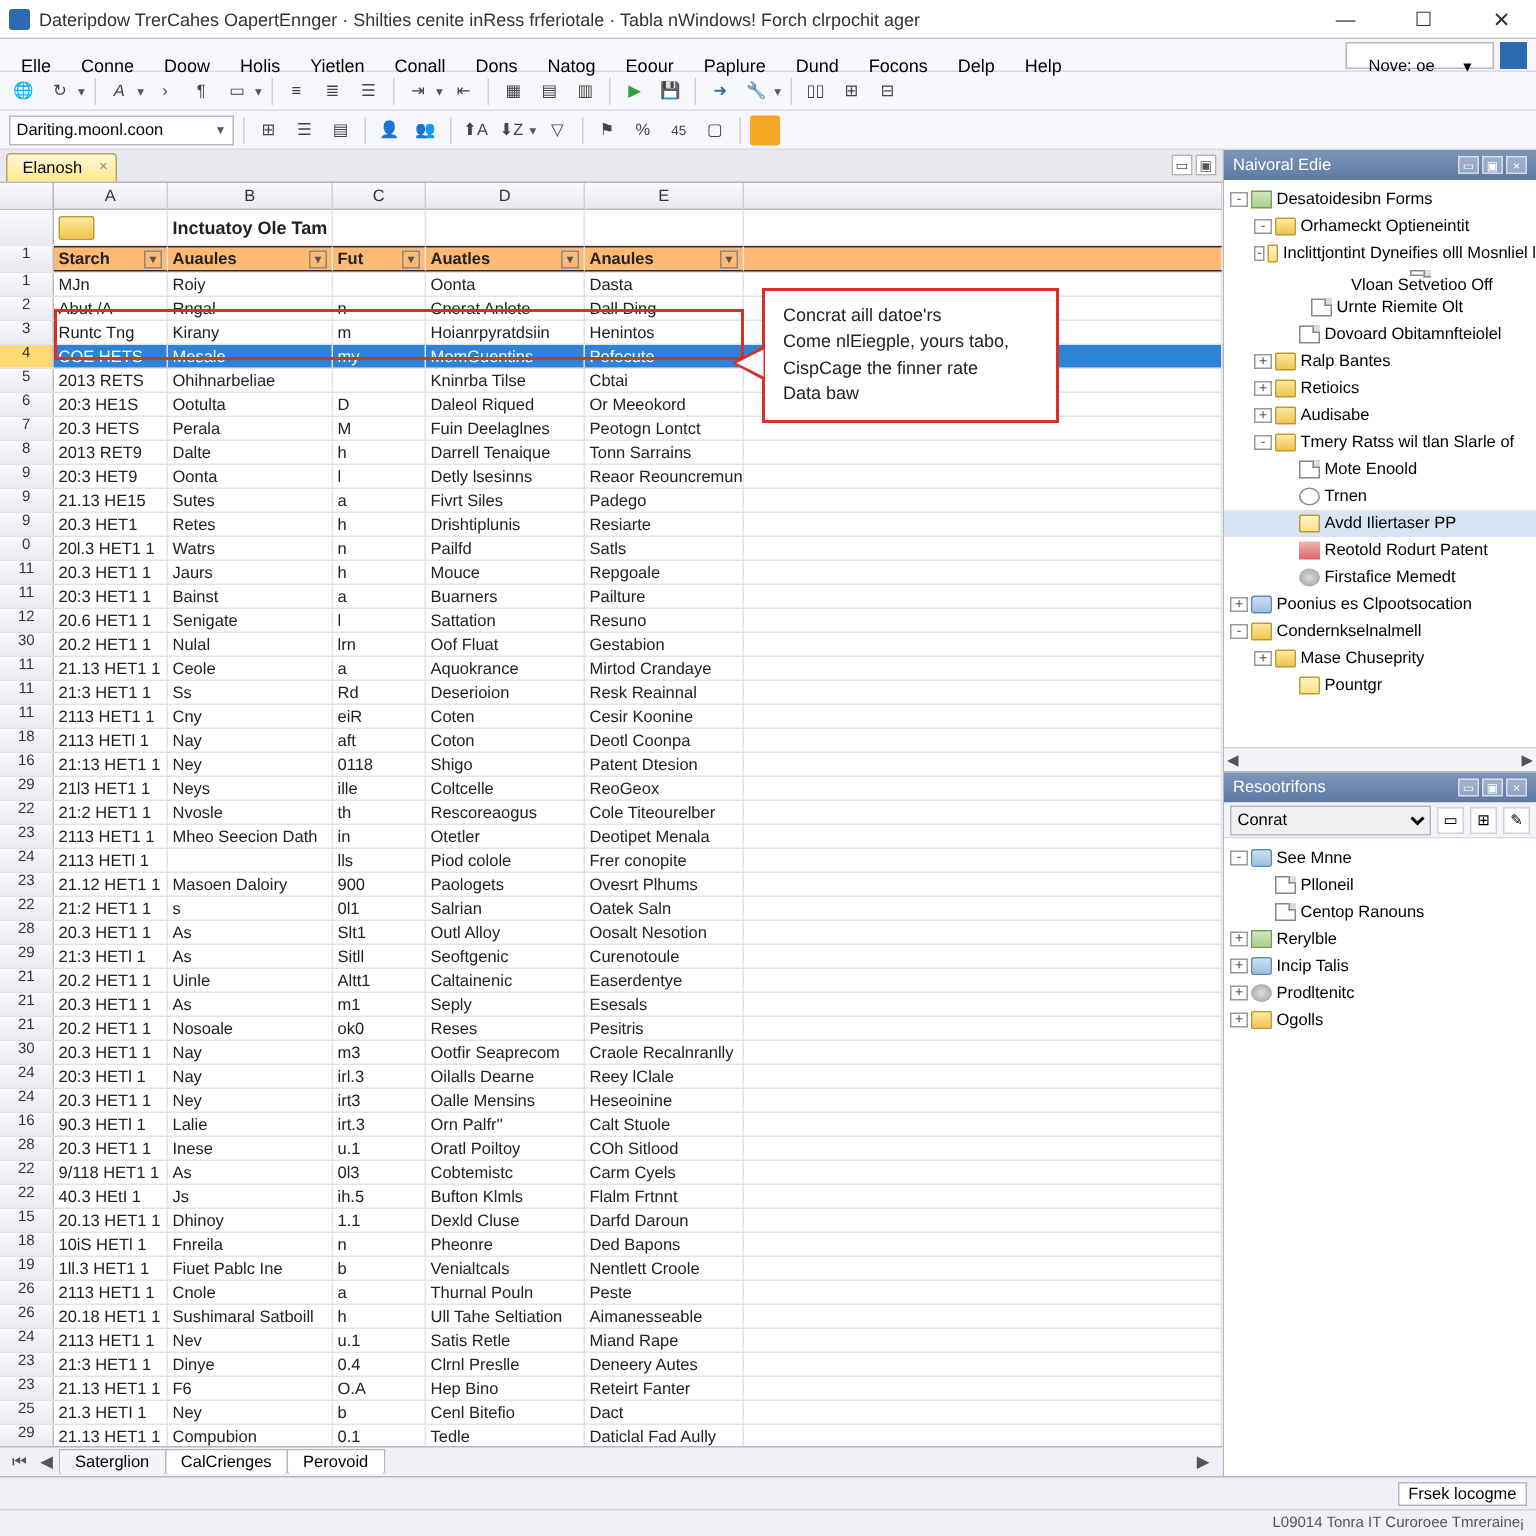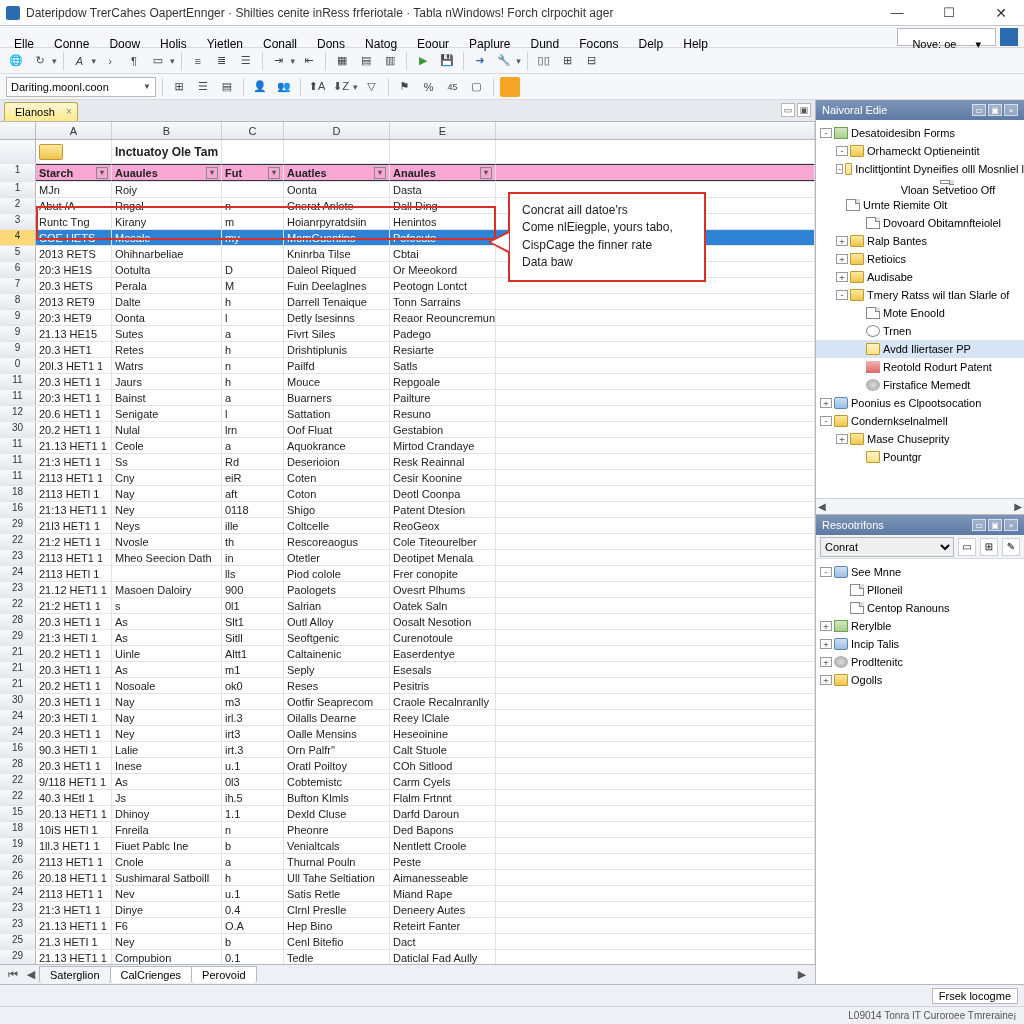--- a/index.html
+++ b/index.html
@@ -44,21 +44,21 @@
 .rowhead { width:36px; background:linear-gradient(#f8f9fb,#e7e9ef); border-right:1px solid #b6b8be; text-align:center; font-size:10px; color:#333; flex-shrink:0;}
 .corner { width:36px; border-right:1px solid #b6b8be; background:linear-gradient(#f8f9fb,#e7e9ef);}
 .ch { border-right:1px solid #cfd1d7; text-align:center; display:flex; align-items:center; justify-content:center;}
 .cA{width:76px}.cB{width:110px}.cC{width:62px}.cD{width:106px}.cE{width:106px}.cRest{flex:1}
 
 .gridbody { display:flex; flex-direction:column; font-size:11px; color:#222;}
 .row { display:flex; height:16px; border-bottom:1px solid #e1e3e9;}
 .row .cell { border-right:1px solid #e1e3e9; padding:0 3px; overflow:hidden; white-space:nowrap; display:flex; align-items:center;}
 
 .titlecell { font-weight:bold; font-size:12px;}
-.hdrrow .cell { background:#f9a8d4; font-weight:bold; border-top:1px solid #333; border-bottom:1px solid #333;}
+.hdrrow .cell { background:#fdba74; font-weight:bold; border-top:1px solid #333; border-bottom:1px solid #333;}
 .hdrrow .cell .fbtn { width:12px; height:12px; border:1px solid #888; margin-left:auto; font-size:8px; display:flex; align-items:center; justify-content:center; color:#555;}
 
 .selrow .cell { background:#2f83d6; color:#fff;}
 .selrow .rowhead { background:#ffd977;}
 .redbox { position:absolute; border:2px solid #d93025; pointer-events:none;}
 
 
 .callout { position:absolute; background:#fff; border:2px solid #d93025; padding:8px 12px; font-size:12px; color:#222; line-height:1.45;}
 .callout .arrow { position:absolute; left:-22px; top:36px; width:0; height:0; border-top:12px solid transparent; border-bottom:12px solid transparent; border-right:22px solid #d93025;}
 .callout .arrow::after{ content:""; position:absolute; left:3px; top:-9px; width:0;height:0;border-top:9px solid transparent;border-bottom:9px solid transparent;border-right:18px solid #fff;}
@@ -736,21 +736,21 @@
         <div class="tn" style="padding-left: 20px;">
           <span class="tw">-</span>
           <span class="ticon2 ic-folder-o"></span>
           <span>Inclittjontint Dyneifies olll Mosnliel l</span>
         </div>
         <div class="tn" style="padding-left: 56px; flex-direction: column;">
           <span class="tw blank"></span>
           <span class="ticon2 ic-page"></span>
           <span>Vloan Setvetioo Off</span>
         </div>
-        <div class="tn" style="padding-left: 16px;">
+        <div class="tn" style="padding-left: 44px;">
           <span class="tw blank"></span>
           <span class="ticon2 ic-page"></span>
           <span>Urnte Riemite Olt</span>
         </div>
         <div class="tn" style="padding-left: 36px;">
           <span class="tw blank"></span>
           <span class="ticon2 ic-page"></span>
           <span>Dovoard Obitamnfteiolel</span>
         </div>
         <div class="tn" style="padding-left: 20px;">

